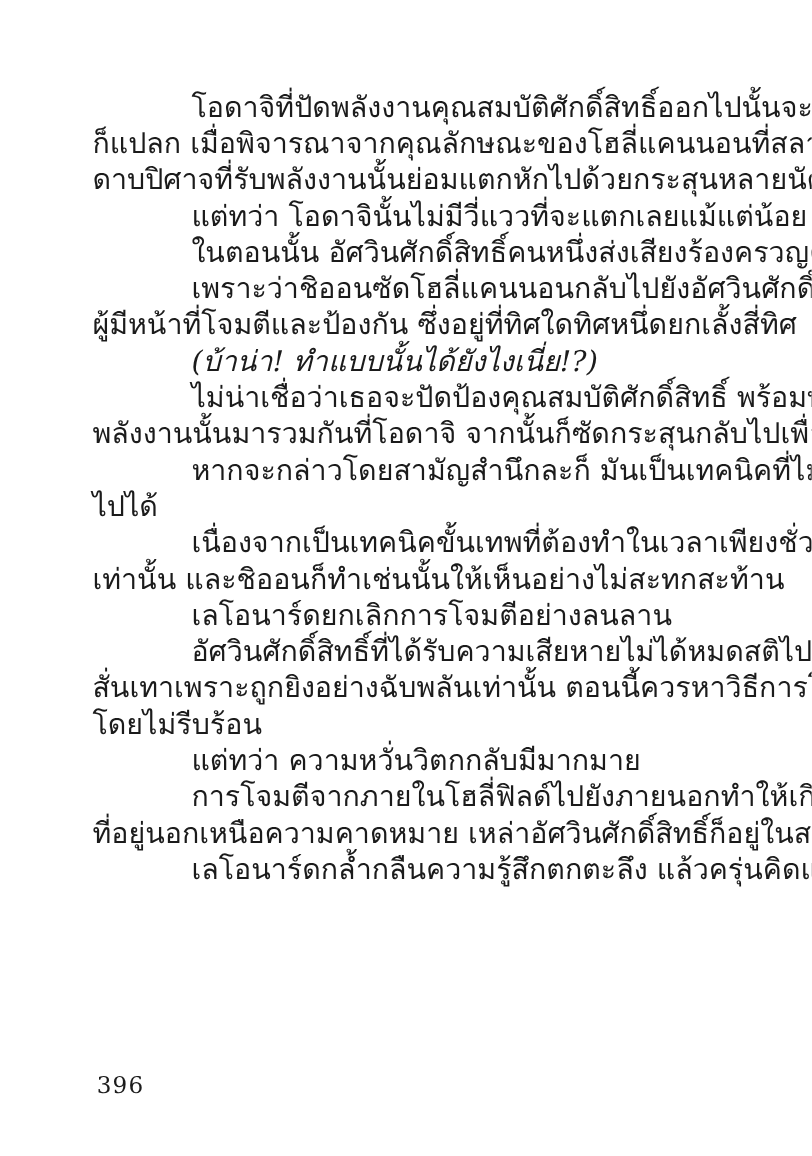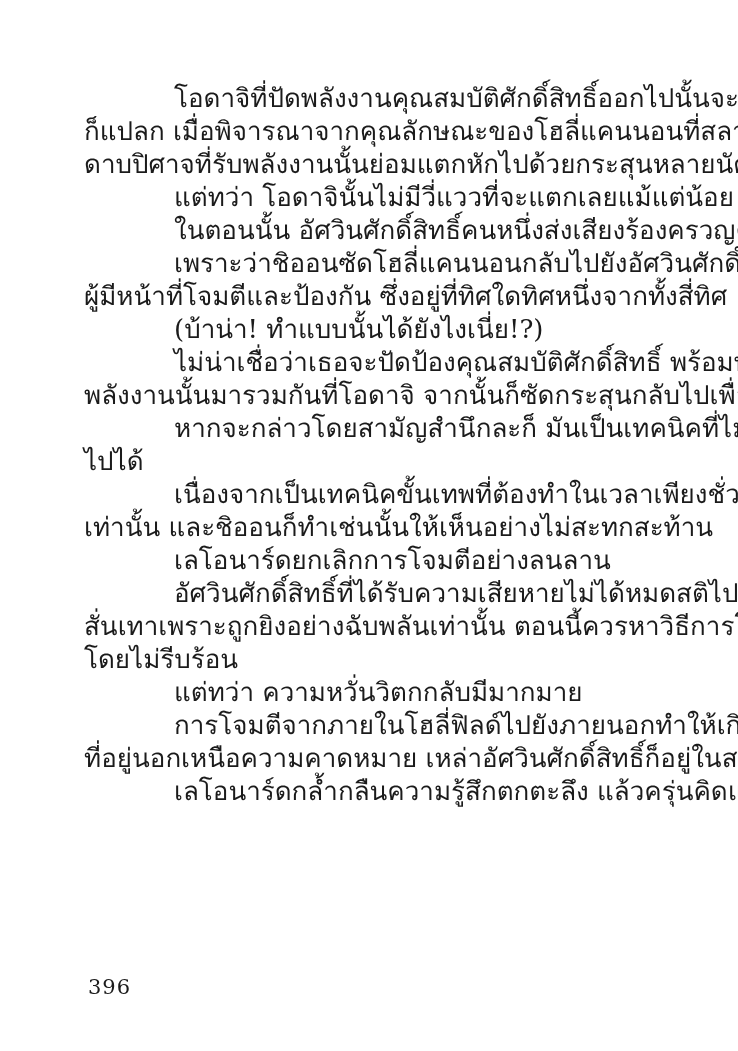--- a/index.html
+++ b/index.html
@@ -25,20 +25,21 @@
   .line {
     font-size: 26px;
     line-height: 33px;
     white-space: nowrap;
     letter-spacing: 0px;
   }
   .line.indent {
     padding-left: 90px;
   }
   .line.italic {
+    font-style: italic;
   }
   .page-number {
     position: absolute;
     left: 88px;
     top: 957px;
     font-size: 21px;
     letter-spacing: 1px;
     color: #1b1b1b;
     margin-top: 18px;
   }
@@ -47,21 +48,21 @@
 <body>
 
 <div class="page">
   <div class="text-block">
       <div class="line indent">โอดาจิที่ปัดพลังงานคุณสมบัติศักดิ์สิทธิ์ออกไปนั้นจะว่าแปลก</div>
       <div class="line">ก็แปลก  เมื่อพิจารณาจากคุณลักษณะของโฮลี่แคนนอนที่สลายแก่นเวท</div>
       <div class="line">ดาบปิศาจที่รับพลังงานนั้นย่อมแตกหักไปด้วยกระสุนหลายนัด</div>
       <div class="line indent">แต่ทว่า โอดาจินั้นไม่มีวี่แววที่จะแตกเลยแม้แต่น้อย</div>
       <div class="line indent">ในตอนนั้น อัศวินศักดิ์สิทธิ์คนหนึ่งส่งเสียงร้องครวญครางขึ้นมา</div>
       <div class="line indent">เพราะว่าชิออนซัดโฮลี่แคนนอนกลับไปยังอัศวินศักดิ์สิทธิ์คนนั้น</div>
-      <div class="line">ผู้มีหน้าที่โจมตีและป้องกัน  ซึ่งอยู่ที่ทิศใดทิศหนึ่งจากทั้งสี่ทิศ</div>
+      <div class="line">ผู้มีหน้าที่โจมตีและป้องกัน  ซึ่งอยู่ที่ทิศใดทิศหนึ่ดยกเลั้งสี่ทิศ</div>
       <div class="line indent italic">(บ้าน่า! ทำแบบนั้นได้ยังไงเนี่ย!?)</div>
       <div class="line indent">ไม่น่าเชื่อว่าเธอจะปัดป้องคุณสมบัติศักดิ์สิทธิ์  พร้อมทั้งทำให้</div>
       <div class="line">พลังงานนั้นมารวมกันที่โอดาจิ จากนั้นก็ซัดกระสุนกลับไปเพื่อพลิกกลับ</div>
       <div class="line indent">หากจะกล่าวโดยสามัญสำนึกละก็ มันเป็นเทคนิคที่ไม่มีทางเป็น</div>
       <div class="line">ไปได้</div>
       <div class="line indent">เนื่องจากเป็นเทคนิคขั้นเทพที่ต้องทำในเวลาเพียงชั่วพริบตา</div>
       <div class="line">เท่านั้น และชิออนก็ทำเช่นนั้นให้เห็นอย่างไม่สะทกสะท้าน</div>
       <div class="line indent">เลโอนาร์ดยกเลิกการโจมตีอย่างลนลาน</div>
       <div class="line indent">อัศวินศักดิ์สิทธิ์ที่ได้รับความเสียหายไม่ได้หมดสติไป  เขาแค่</div>
       <div class="line">สั่นเทาเพราะถูกยิงอย่างฉับพลันเท่านั้น  ตอนนี้ควรหาวิธีการโจมตีอื่นๆ</div>

